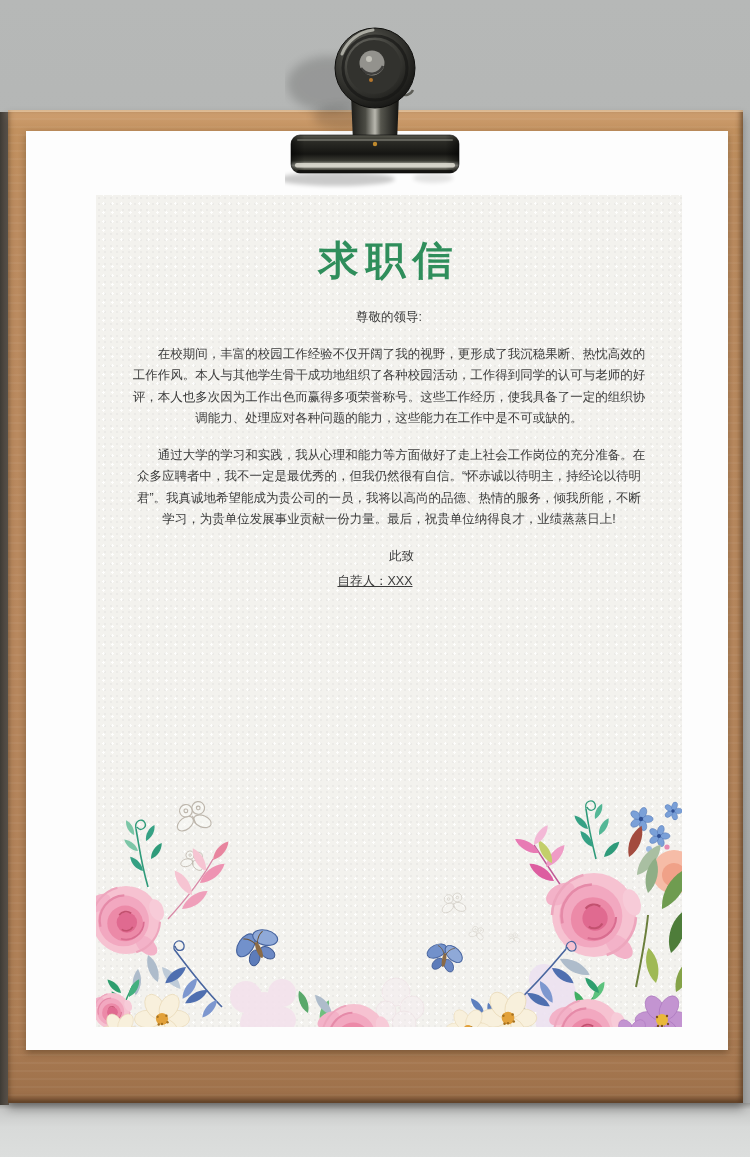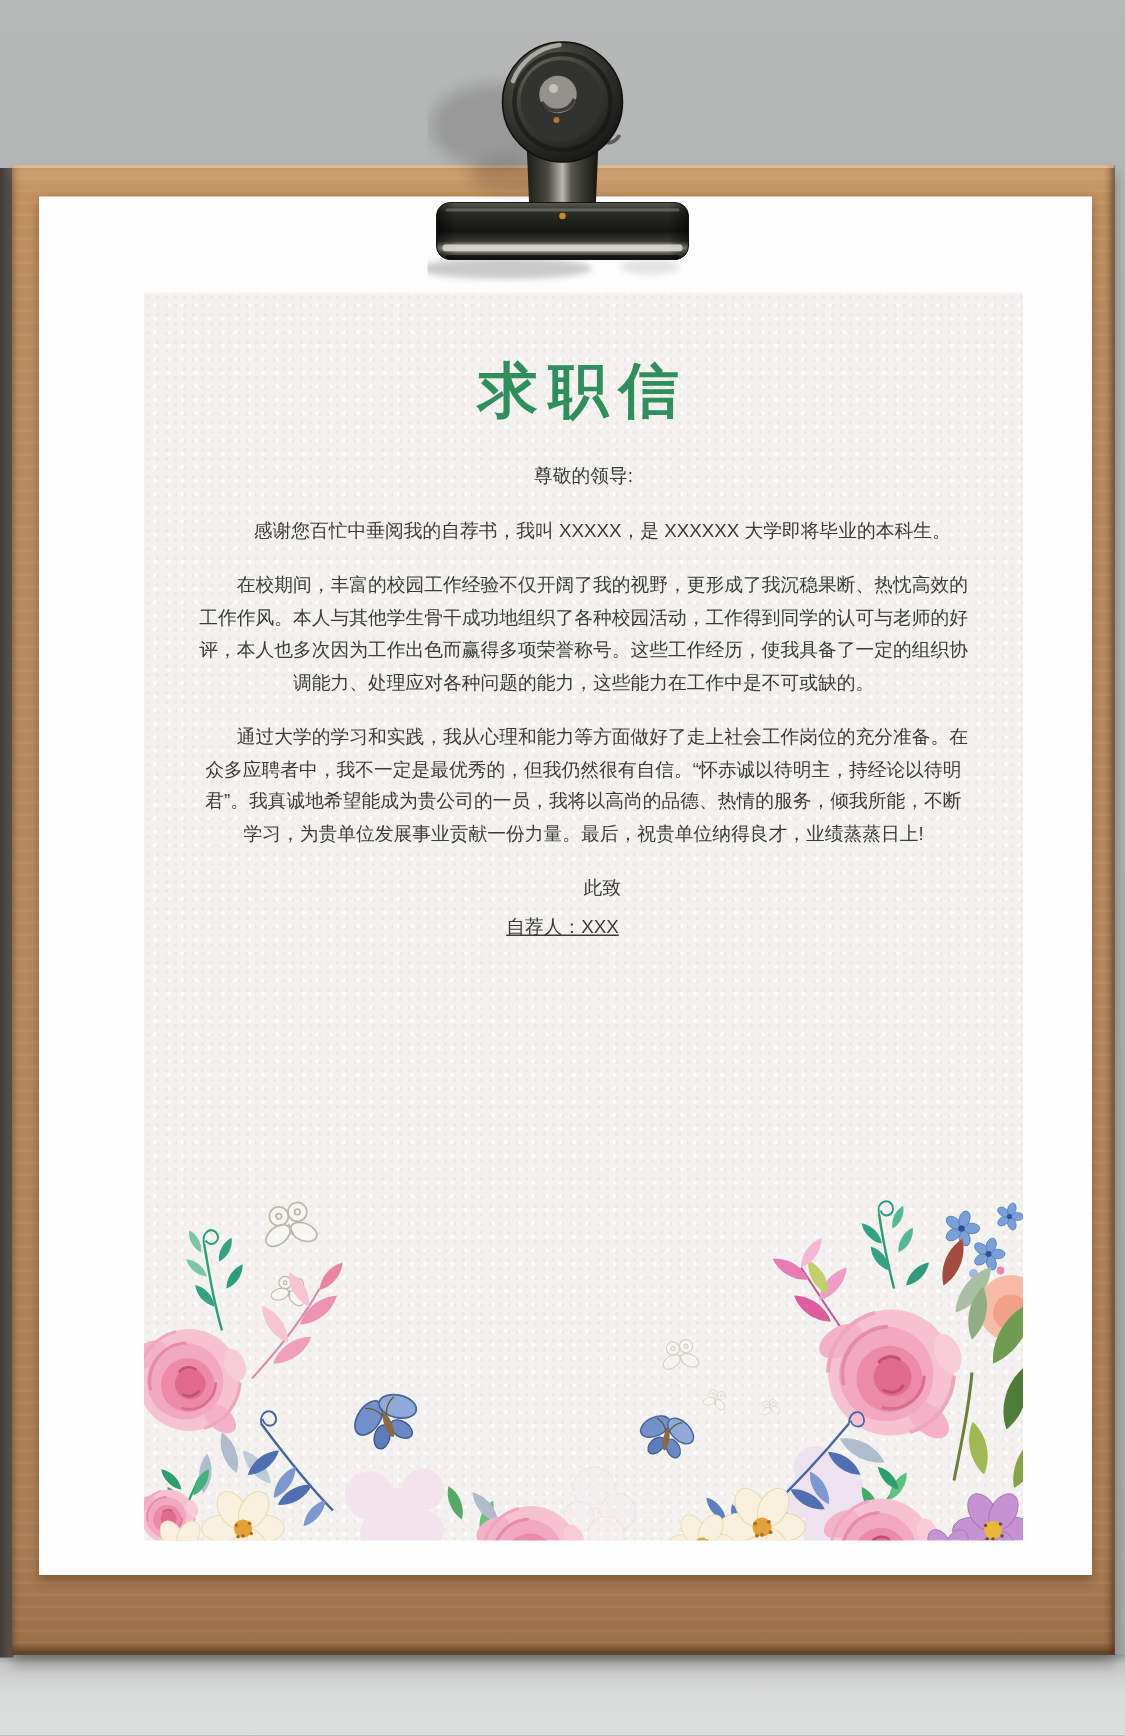--- a/index.html
+++ b/index.html
@@ -44,21 +44,20 @@
 <div class="scene">
   <div class="wall"></div>
   <div class="floor"></div>
   <div class="board-side"></div>
 
   <div class="board">
     <div class="sheet">
       <div class="letter">
         <h1 class="title">求职信</h1>
         <p>尊敬的领导:</p>
-        <p class="indent">感谢您百忙中垂阅我的自荐书，我叫 XXXXX，是 XXXXXX 大学即将毕业的本科生。</p>
         <p class="indent">在校期间，丰富的校园工作经验不仅开阔了我的视野，更形成了我沉稳果断、热忱高效的工作作风。本人与其他学生骨干成功地组织了各种校园活动，工作得到同学的认可与老师的好评，本人也多次因为工作出色而赢得多项荣誉称号。这些工作经历，使我具备了一定的组织协调能力、处理应对各种问题的能力，这些能力在工作中是不可或缺的。</p>
         <p class="indent">通过大学的学习和实践，我从心理和能力等方面做好了走上社会工作岗位的充分准备。在众多应聘者中，我不一定是最优秀的，但我仍然很有自信。“怀赤诚以待明主，持经论以待明君”。我真诚地希望能成为贵公司的一员，我将以高尚的品德、热情的服务，倾我所能，不断学习，为贵单位发展事业贡献一份力量。最后，祝贵单位纳得良才，业绩蒸蒸日上!</p>
         <p class="indent closing">此致</p>
         <div class="signature">
           <p>自荐人：XXX</p>
         </div>
 
         <svg class="floral" viewBox="0 0 586 240">
           <defs>
             <path id="leafP" d="M0,0 C5,-7 5,-17 0,-24 C-5,-17 -5,-7 0,0 Z"></path>

